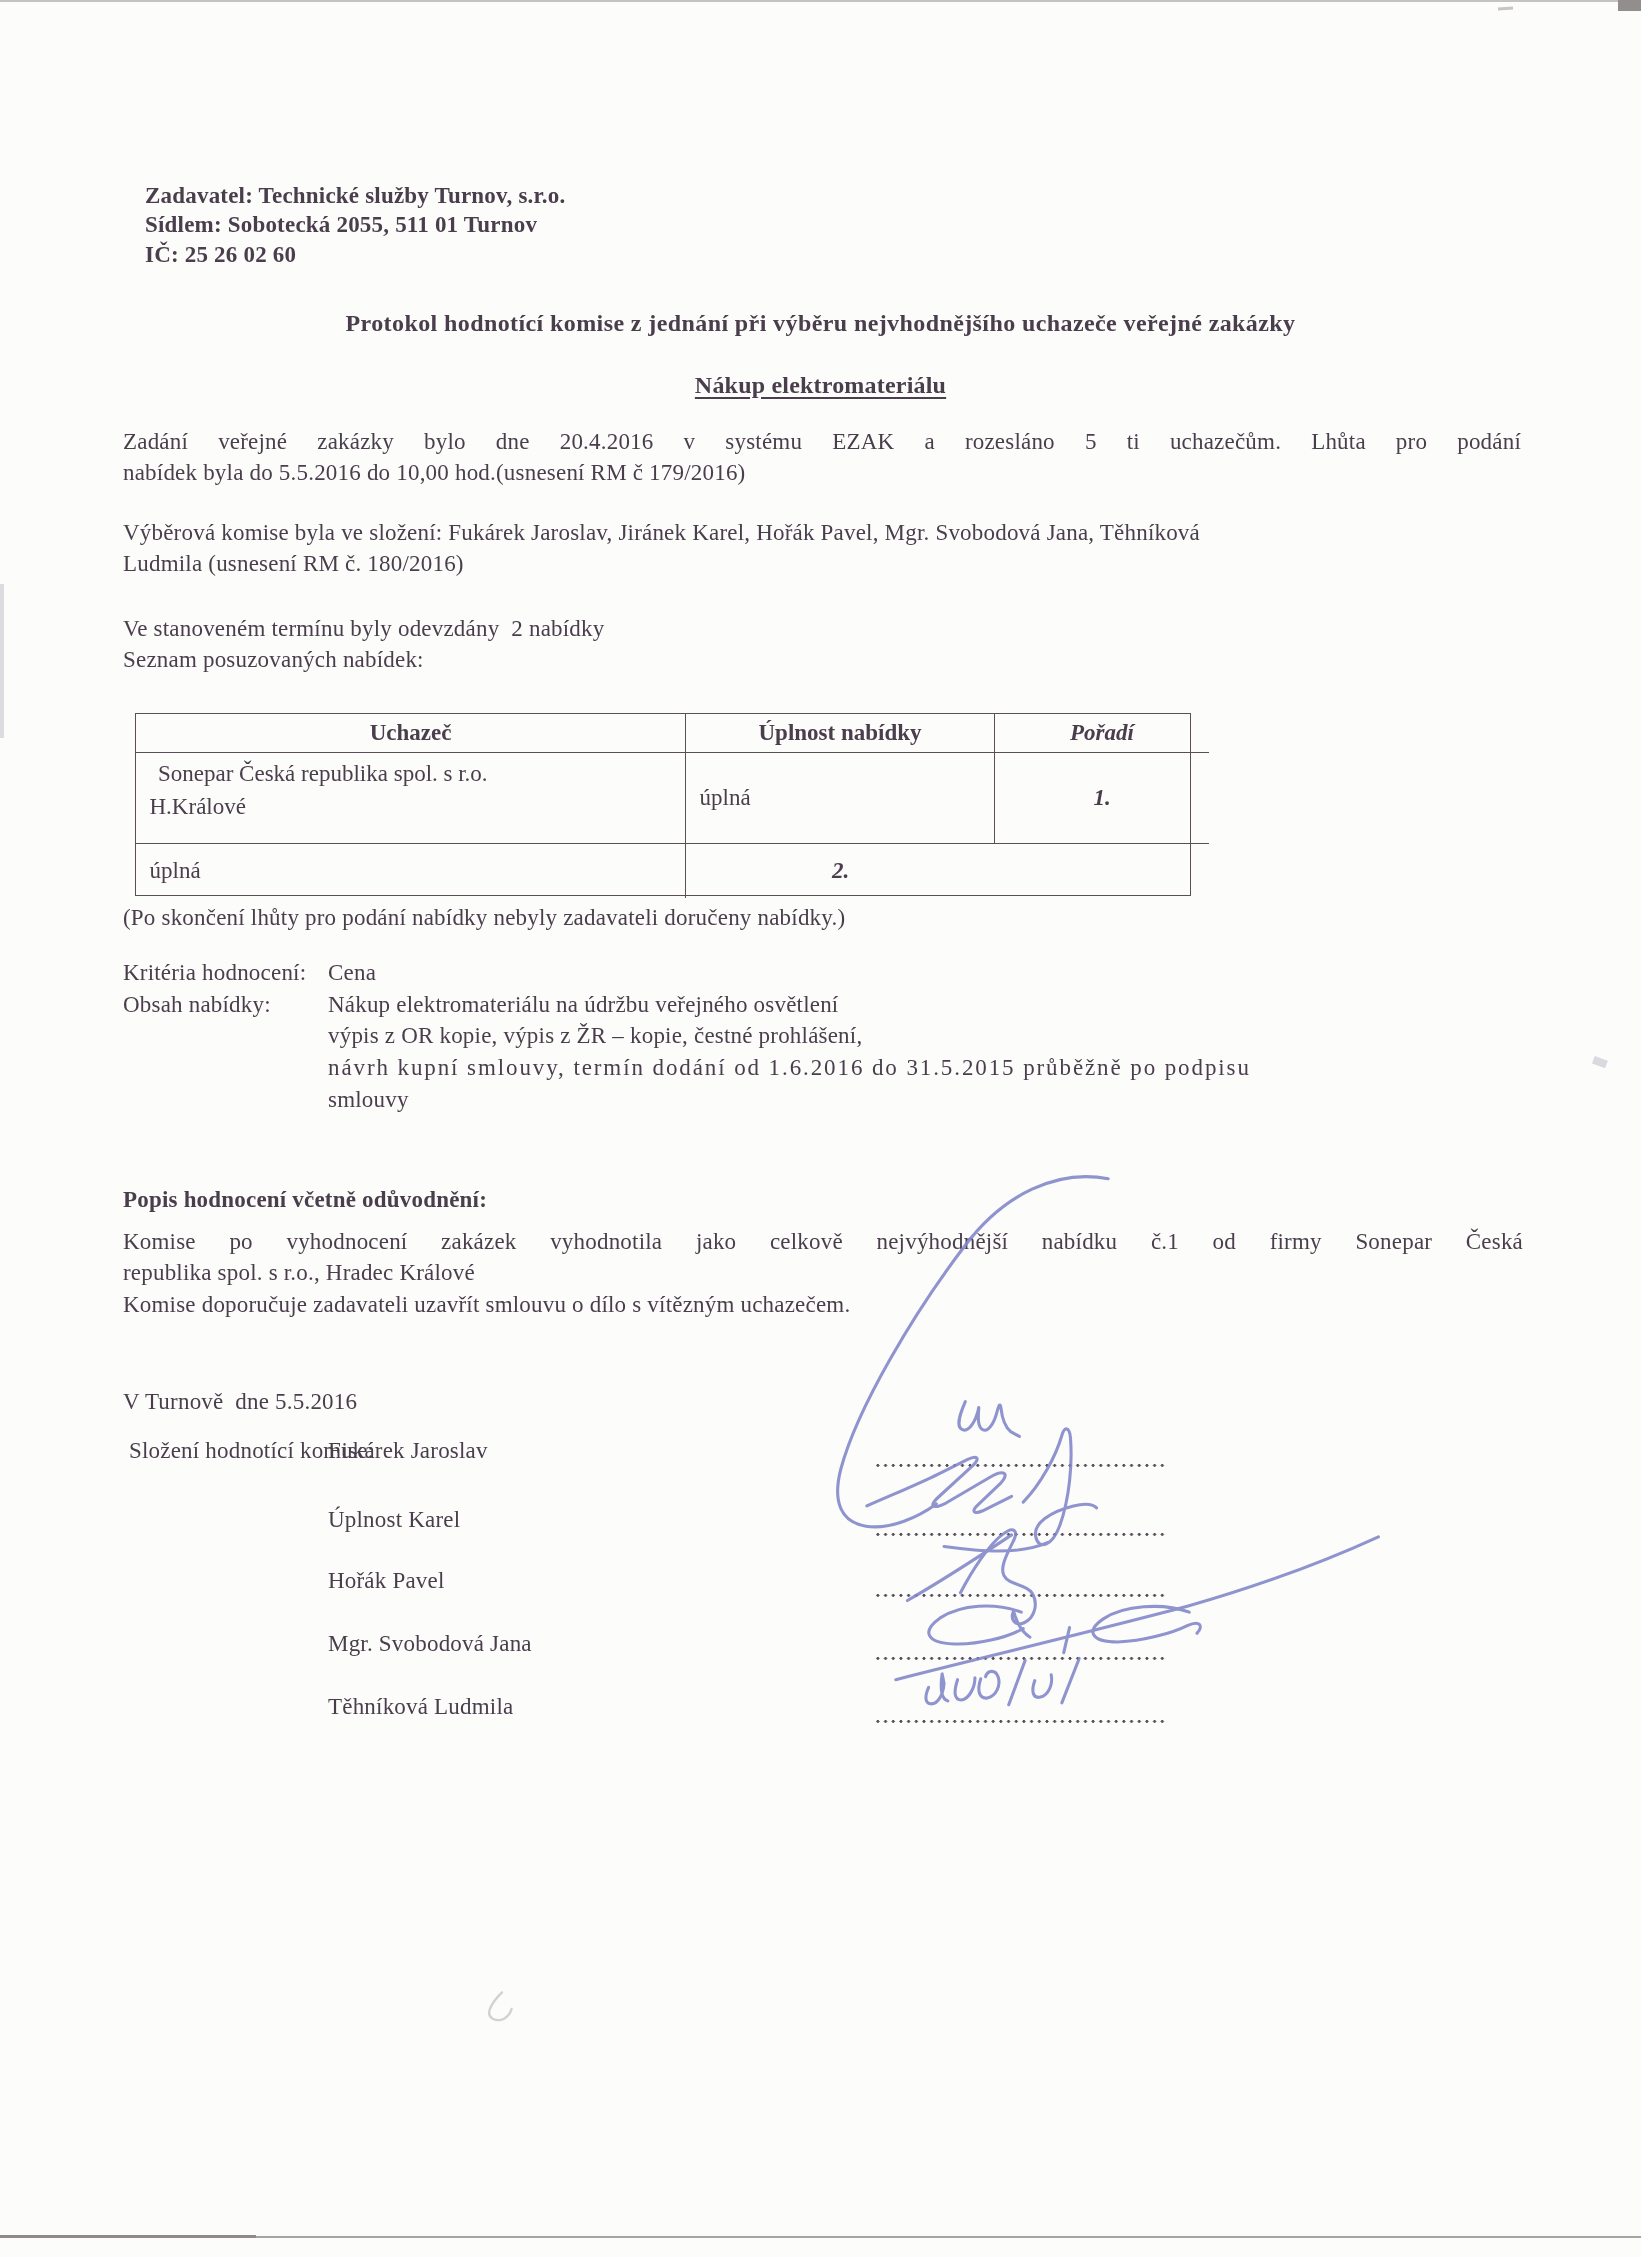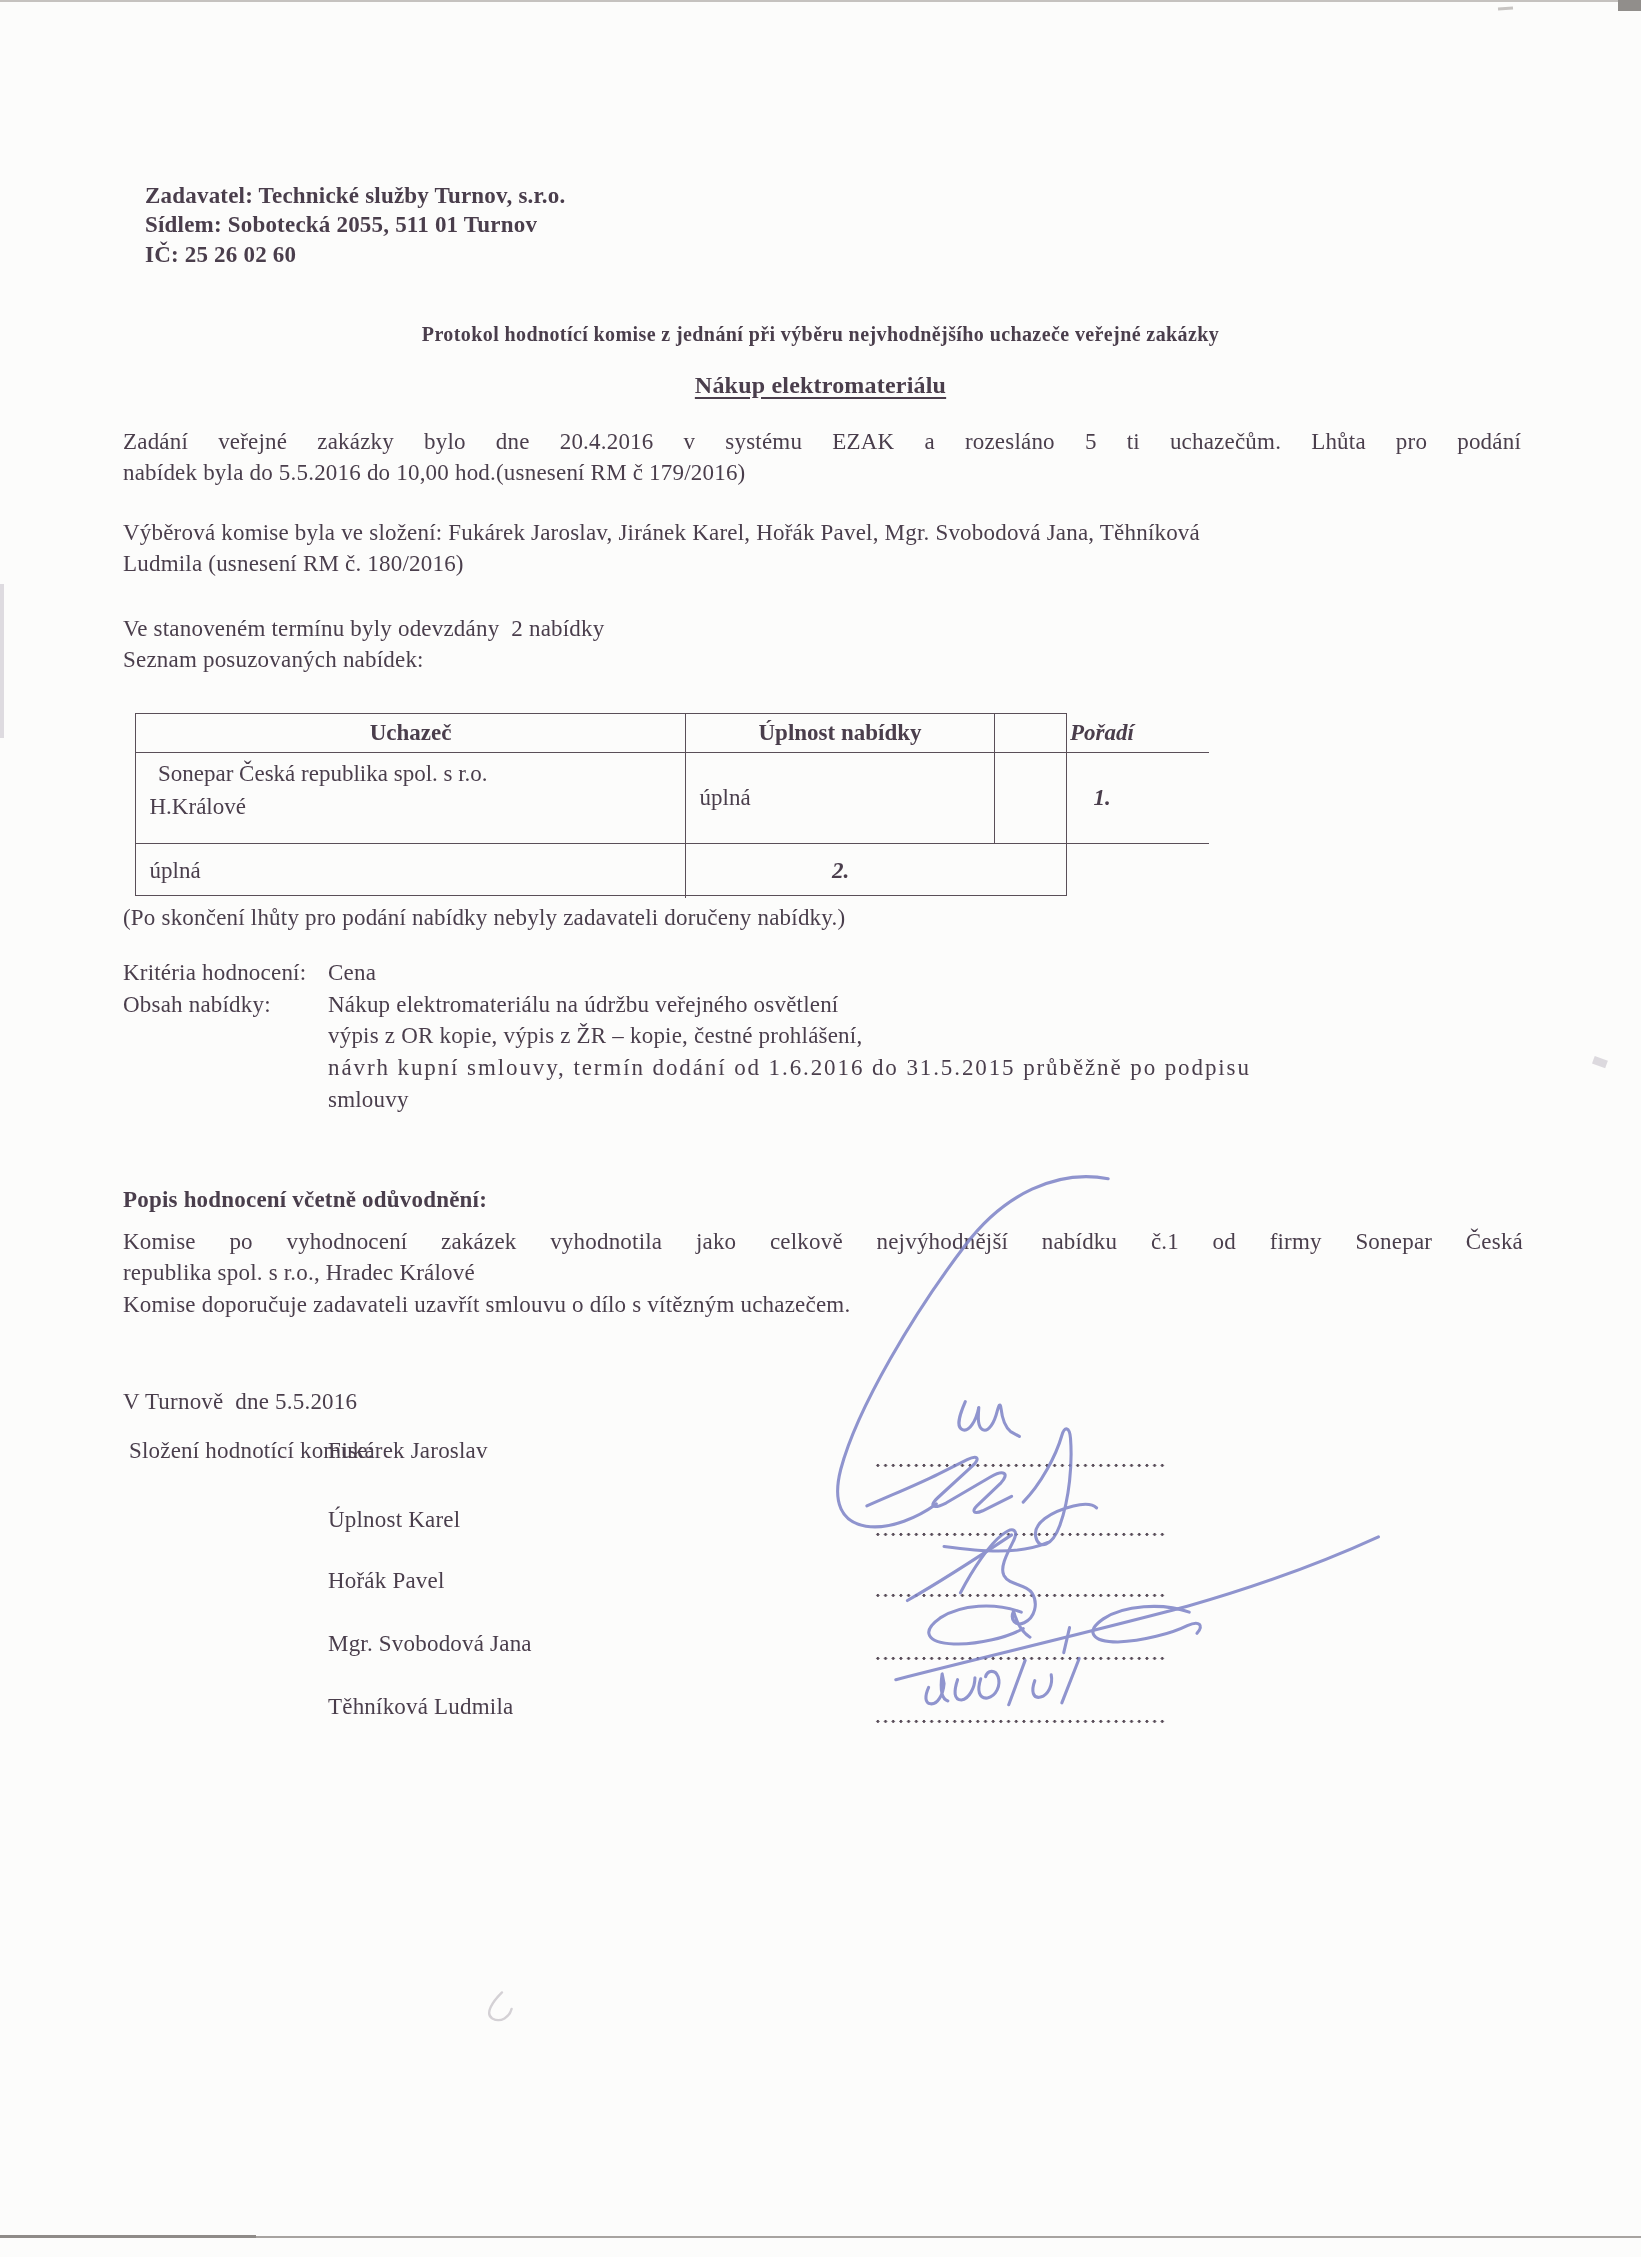--- a/index.html
+++ b/index.html
@@ -15,21 +15,21 @@
     color:var(--txt,#4a3e4c);
   }
   .t{position:absolute;font-size:23px;line-height:1.25;white-space:pre;letter-spacing:0.2px;}
   .b{font-weight:bold;}
   .just{white-space:normal;text-align:justify;text-align-last:justify;}
   .center{left:0;right:0;text-align:center;white-space:normal;}
   .u{text-decoration:underline;text-underline-offset:3.9px;}
   
   .bids-table{
     position:absolute;left:135px;top:713px;
-    width:932px;height:183px;
+    width:1056px;height:183px;
     display:grid;
     grid-template-columns:550px 309px 214px;
     grid-template-rows:39px 91px 54px;
     border:1.9px solid #5a4f58;
     box-sizing:border-box;
     background:transparent;
   }
   .cell{position:relative;box-sizing:border-box;border-right:1.9px solid #5a4f58;border-bottom:1.9px solid #5a4f58;font-size:23px;}
   .cell.lastcol{border-right:none;font-style:italic;}
   .cell.lastrow{border-bottom:none;}
@@ -58,21 +58,21 @@
   <div class="art" style="left:1498px;top:6.8px;width:15.4px;height:2.9px;background:#c7c4c2;transform:rotate(-4deg);"></div>
   <div class="art" style="left:0;top:584px;width:3.9px;height:154px;background:#dedbe0;"></div>
   <div class="art" style="left:0;top:2236px;width:1641px;height:1.9px;background:#a7a3a0;"></div>
   <div class="art" style="left:0;top:2235px;width:256px;height:2.9px;background:#8f8b88;"></div>
   <div class="art" style="left:1593px;top:1058px;width:13.5px;height:7.7px;background:#dcd9de;transform:rotate(20deg);"></div>
 
   <div class="t b" style="left:145px;top:182px;">Zadavatel: Technické služby Turnov, s.r.o.</div>
   <div class="t b" style="left:145px;top:211px;">Sídlem: Sobotecká 2055, 511 01 Turnov</div>
   <div class="t b" style="left:145px;top:241px;">IČ: 25 26 02 60</div>
 
-  <div class="t b center" style="top:322px;font-size:20px;letter-spacing:0.4px;">Protokol hodnotící komise z jednání při výběru nejvhodnějšího uchazeče veřejné zakázky</div>
+  <div class="t b center" style="top:308px;font-size:24px;letter-spacing:0.4px;">Protokol hodnotící komise z jednání při výběru nejvhodnějšího uchazeče veřejné zakázky</div>
   <div class="t b center" style="top:370px;font-size:24px;">
     <span class="u">Nákup elektromateriálu</span>
   </div>
 
   <div class="t just" style="left:123px;top:428px;width:1398px;">Zadání veřejné zakázky bylo dne 20.4.2016 v systému EZAK a rozesláno 5 ti uchazečům. Lhůta pro podání</div>
   <div class="t" style="left:123px;top:459px;">nabídek byla do 5.5.2016 do 10,00 hod.(usnesení RM č 179/2016)</div>
 
   <div class="t" style="left:123px;top:519px;">Výběrová komise byla ve složení: Fukárek Jaroslav, Jiránek Karel, Hořák Pavel, Mgr. Svobodová Jana, Těhníková</div>
   <div class="t" style="left:123px;top:550px;">Ludmila (usnesení RM č. 180/2016)</div>
 

